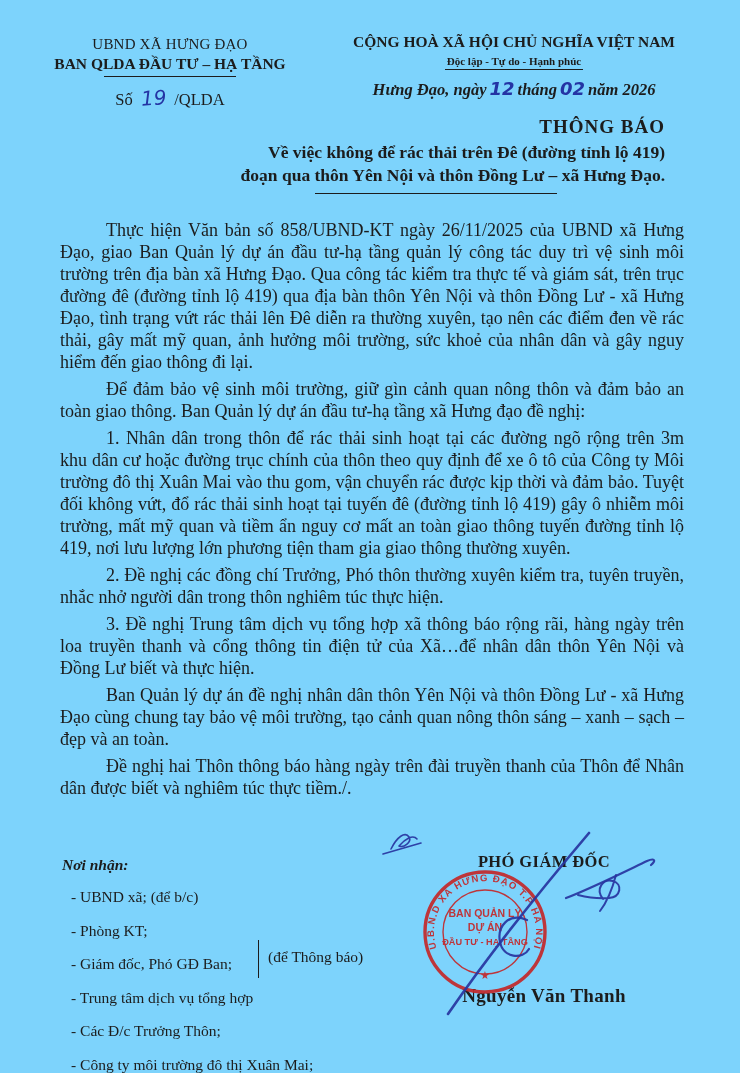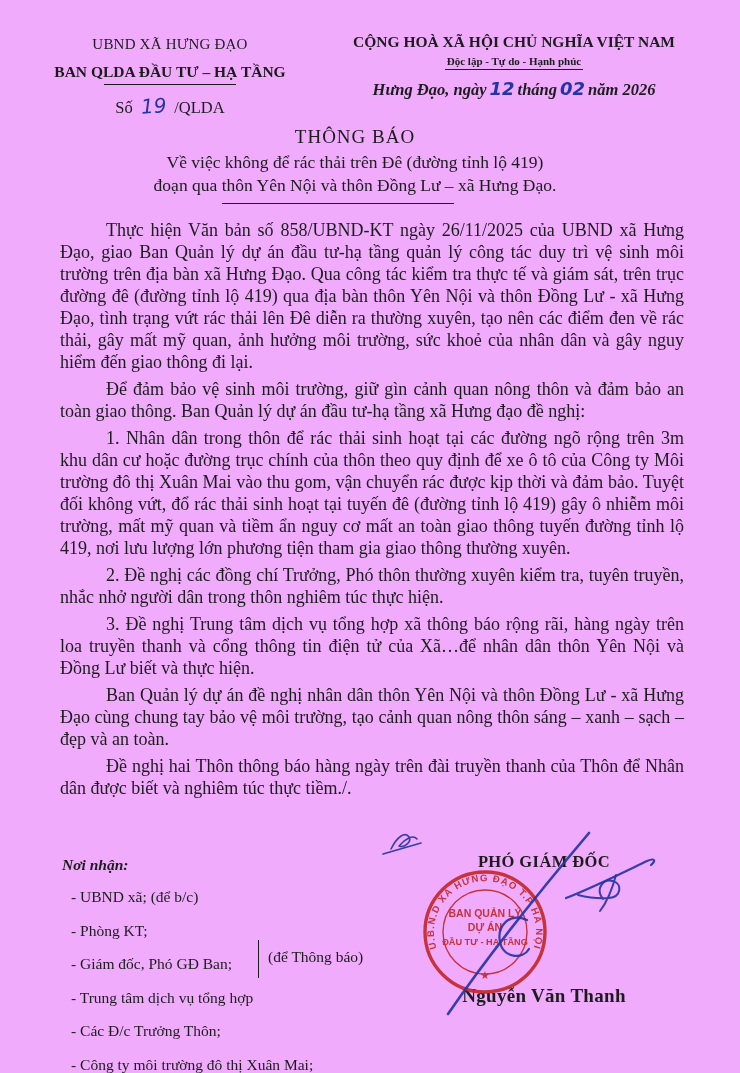--- a/index.html
+++ b/index.html
@@ -1,38 +1,38 @@
 <!DOCTYPE html>
 <html><head>
 <meta charset="utf-8">
 <style>
   * { margin:0; padding:0; box-sizing:border-box; }
   html,body { background:#888; }
   .page {
     position:relative; width:740px; height:1073px; margin:0 auto;
-    background:#f0abfc; overflow:hidden;
+    background:#7dd3fc; overflow:hidden;
     font-family:"Liberation Serif","DejaVu Serif",serif;
     color:#1c1c1c;
   }
   
   .hdr-left { position:absolute; left:36px; top:36px; width:268px; text-align:center; }
   .hdr-left .org-parent { font-size:15px; letter-spacing:.2px; }
-  .hdr-left .org { font-size:15.5px; font-weight:bold; margin-top:10px; }
+  .hdr-left .org { font-size:15.5px; font-weight:bold; margin-top:2px; }
   .hdr-left .rule { width:132px; border-top:1.4px solid #1c1c1c; margin:3px auto 0; }
   .doc-number { margin-top:9px; font-size:16.5px; }
   .hand { font-family:"DejaVu Sans",sans-serif; font-style:italic; color:#2434a4; }
   .doc-number .hand { font-size:20px; padding:0 8px; display:inline-block; transform:rotate(-4deg); }
   .hdr-right { position:absolute; left:312px; top:33px; width:404px; text-align:center; }
   .hdr-right .national { font-size:15.5px; font-weight:bold; }
   .hdr-right .motto { display:inline-block; font-size:11px; font-weight:bold; margin-top:3px;
                       border-bottom:1.6px solid #1c1c1c; padding:0 2px 2px; }
   .dateline { margin-top:8px; font-size:16.5px; font-style:italic; font-weight:bold; }
   .dateline .hand { font-size:18px; padding:0 3px; }
   
-  .title-block { position:absolute; left:45px; top:126px; width:620px; text-align:center; font-weight:normal; }
+  .title-block { position:absolute; left:45px; top:116px; width:620px; text-align:right; font-weight:bold; }
   .title-kind { font-size:19px; letter-spacing:1px; }
   .title-line2 { font-size:17.5px; margin-top:4px; }
   .title-line3 { font-size:17.5px; margin-top:2px; }
   .u-mid { border-bottom:1.7px solid #1c1c1c; padding-bottom:8px; }
   
   .body-block { position:absolute; left:60px; top:219px; width:624px; }
   .body-block p { font-size:18px; line-height:22px; text-align:justify;
                   text-indent:46px; margin:0 0 5px 0; }
   
   .recipients { position:absolute; left:62px; top:856px; width:340px; }

